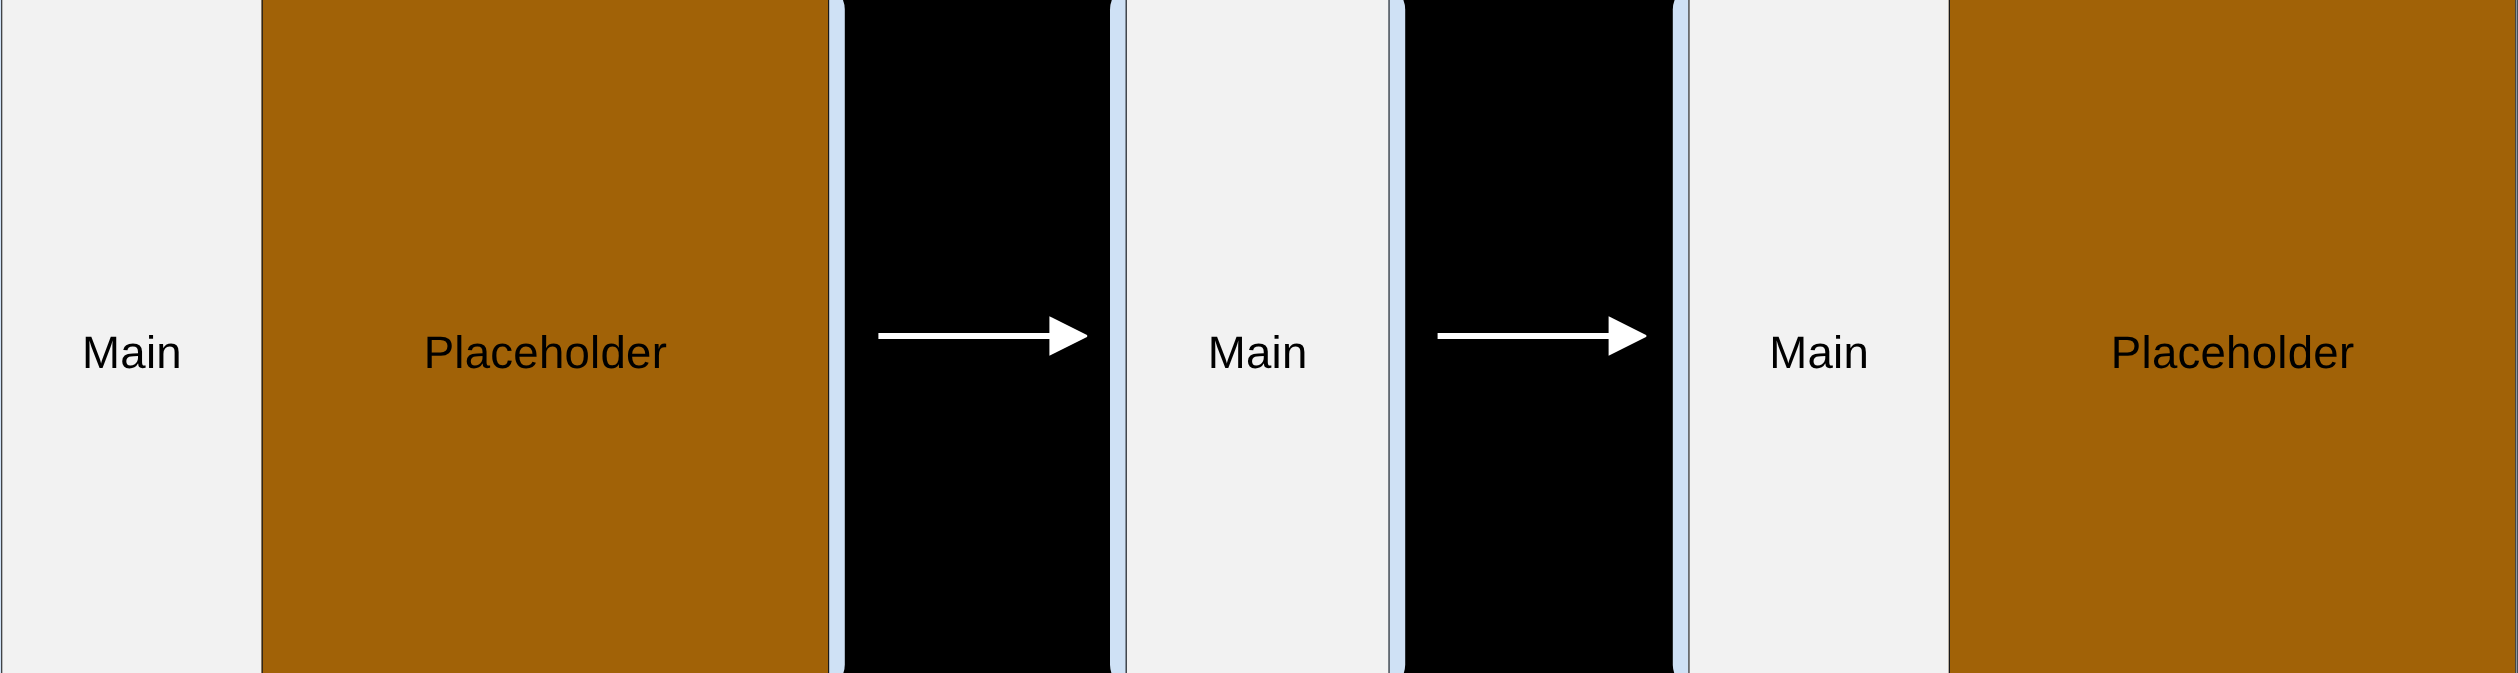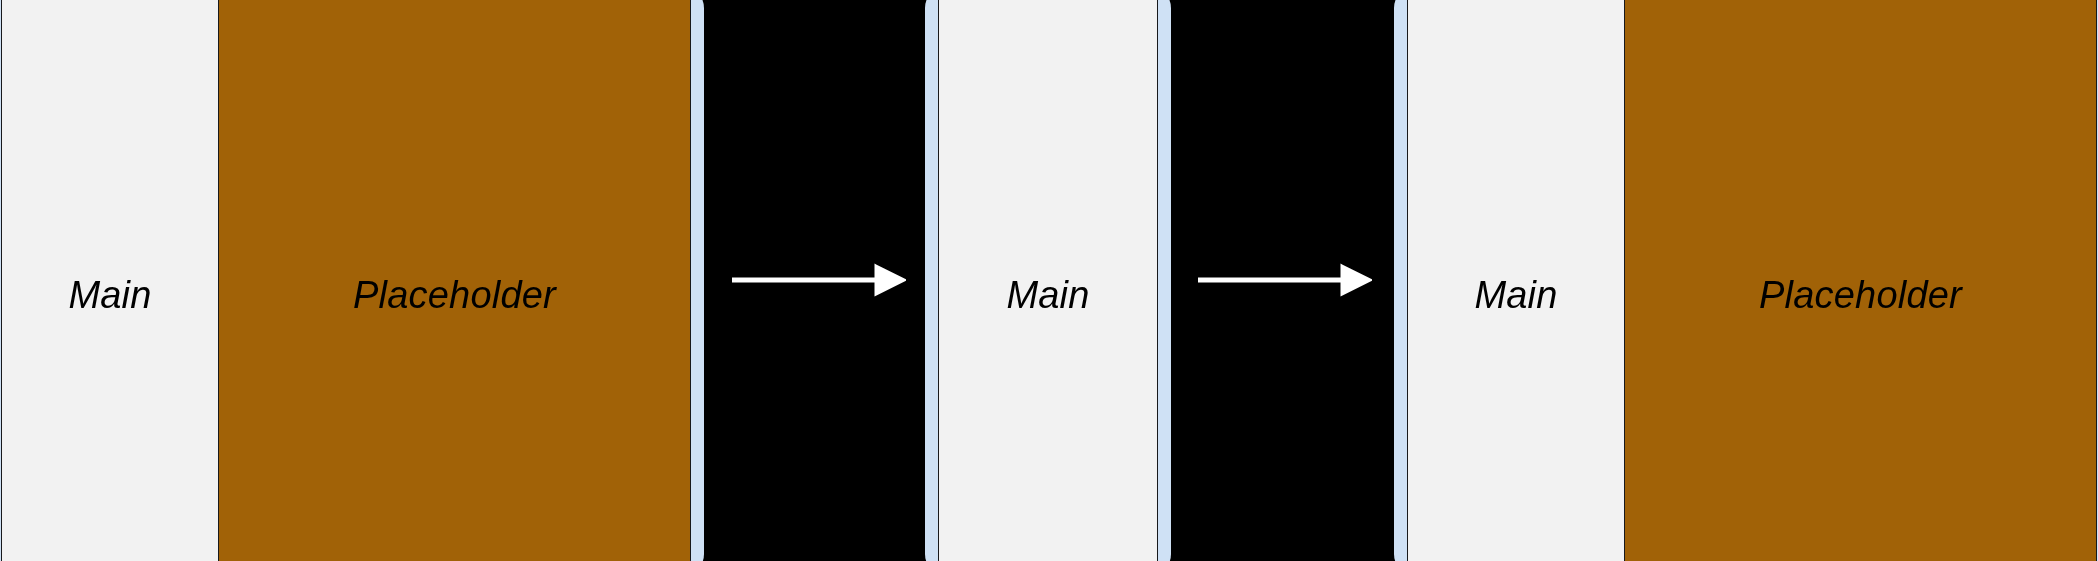--- a/index.html
+++ b/index.html
@@ -86,21 +86,20 @@
   }
   .panel-solo {
     background: #f2f2f2;
     flex: 1 1 auto;
   }
 
   
   .panel .panel-label {
     display: block;
     transform: translateY(14px);
-    font-style: italic;
   }
 
   
   .arrow {
     position: absolute;
     height: 44px;
     pointer-events: none;
   }
   #arrow-1 { left: 730px;  top: 258px; width: 176px; }
   #arrow-2 { left: 1196px; top: 258px; width: 176px; }

